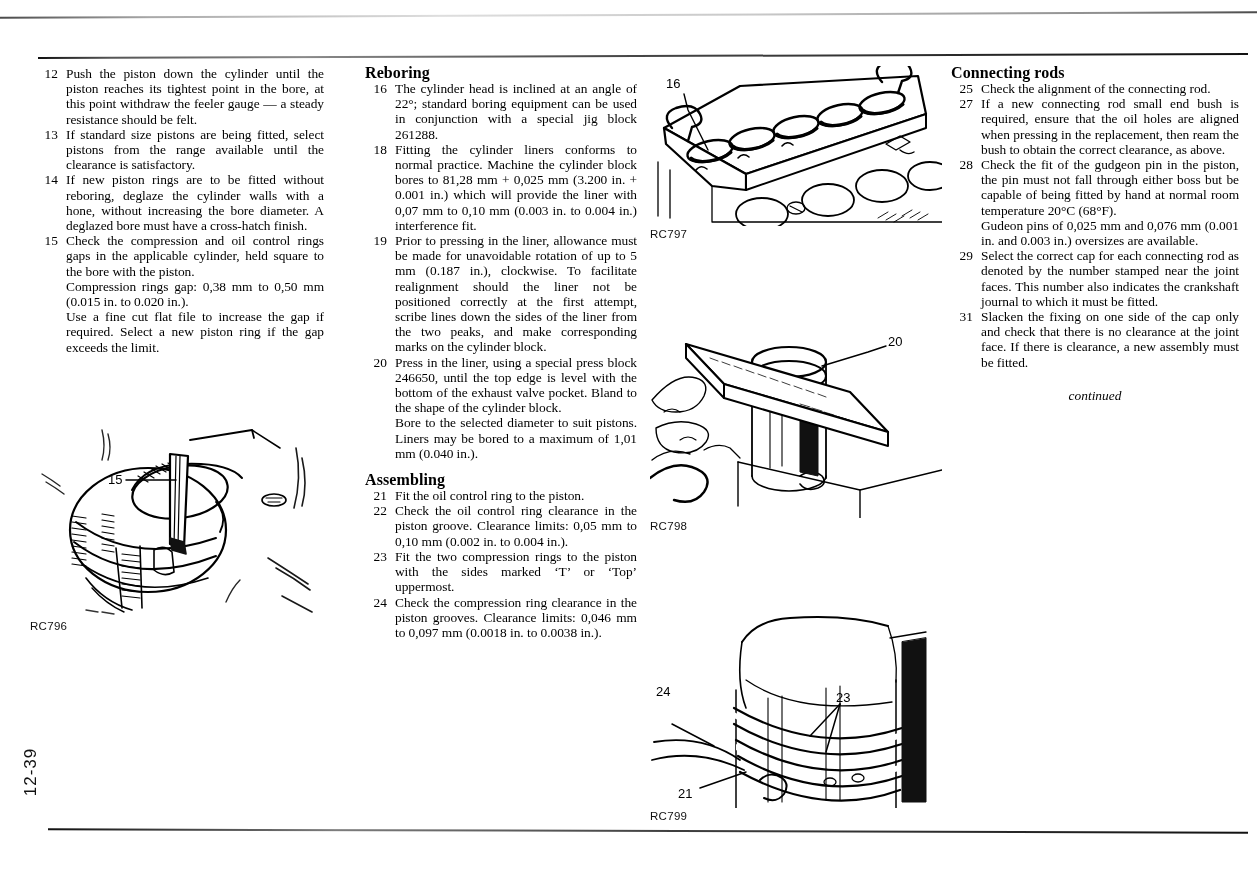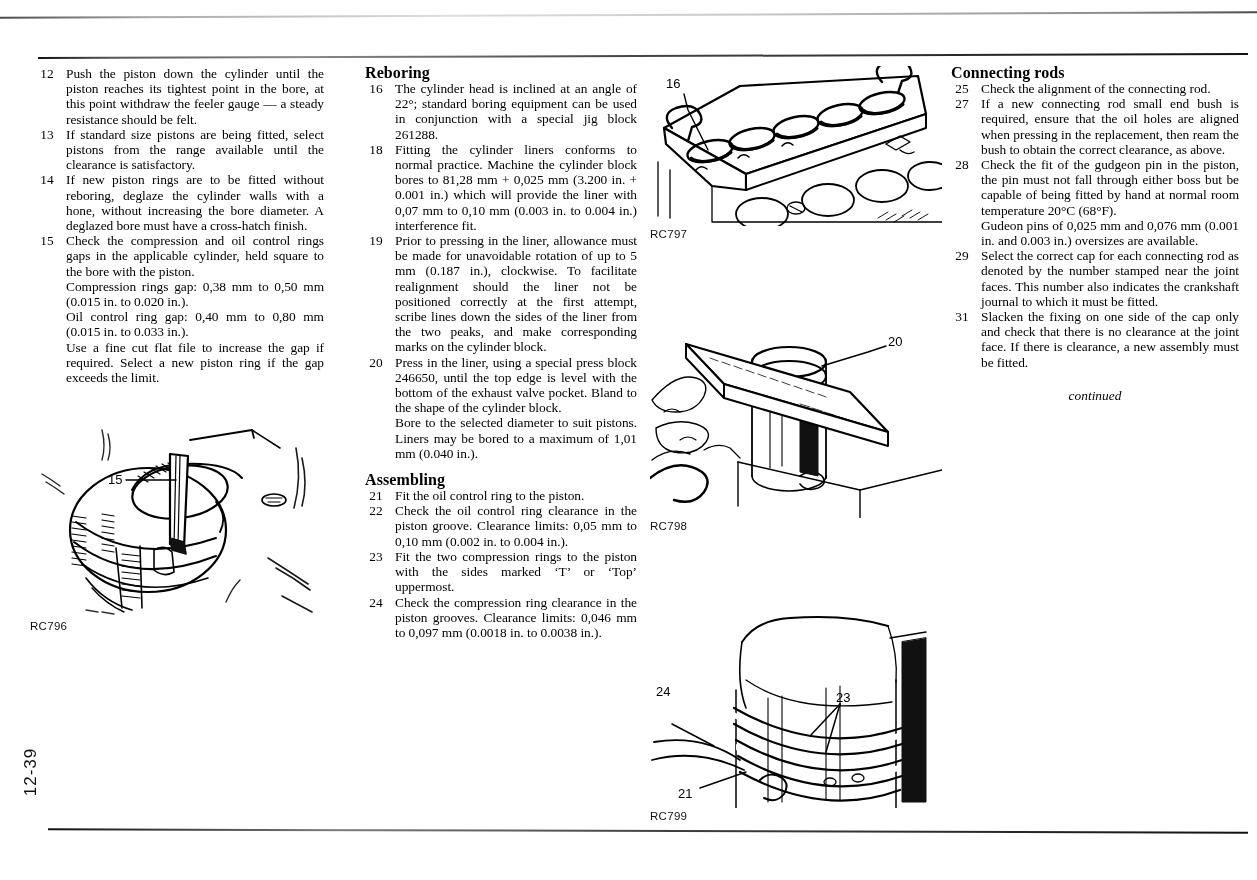--- a/index.html
+++ b/index.html
@@ -83,21 +83,21 @@
   ol.steps > li {
     position: relative;
     padding-left: 30px;
     margin: 0 0 0 0;
   }
   .num {
     position: absolute;
     left: 0;
     top: 0;
     width: 22px;
-    text-align: center;
+    text-align: right;
     font-size: 13.4px;
     line-height: 15.2px;
     font-family: "Liberation Serif", "DejaVu Serif", serif;
   }
   .body-txt {
     display: block;
     font-size: 13.4px;
     line-height: 15.2px;
     text-align: justify;
     text-justify: inter-word;
@@ -163,21 +163,20 @@
 
       <li>
         <span class="num">14</span>
         <span class="body-txt">If new piston rings are to be fitted without reboring, deglaze the cylinder walls with a hone, without increasing the bore diameter. A deglazed bore must have a cross-hatch finish.</span>
       </li>
 
       <li>
         <span class="num">15</span>
         <span class="body-txt">Check the compression and oil control rings gaps in the applicable cylinder, held square to the bore with the piston.</span>
         <span class="body-txt">Compression rings gap: 0,38 mm to 0,50 mm (0.015 in. to 0.020 in.).</span>
-        <span class="body-txt">Oil control ring gap: 0,40 mm to 0,80 mm (0.015 in. to 0.033 in.).</span>
         <span class="body-txt">Use a fine cut flat file to increase the gap if required. Select a new piston ring if the gap exceeds the limit.</span>
       </li>
 
     </ol>
   </div>
 
   <div class="col" id="col2">
     <div class="sec-head">Reboring</div>
 
     <ol class="steps">

